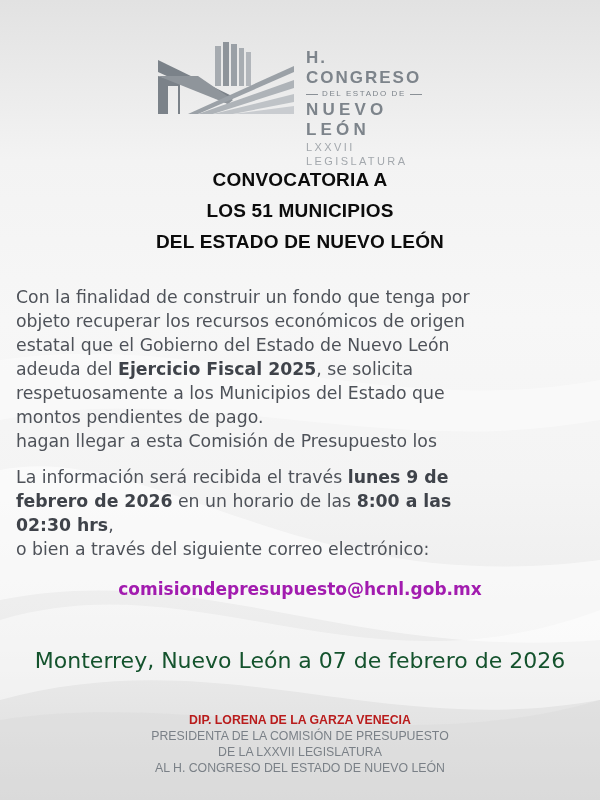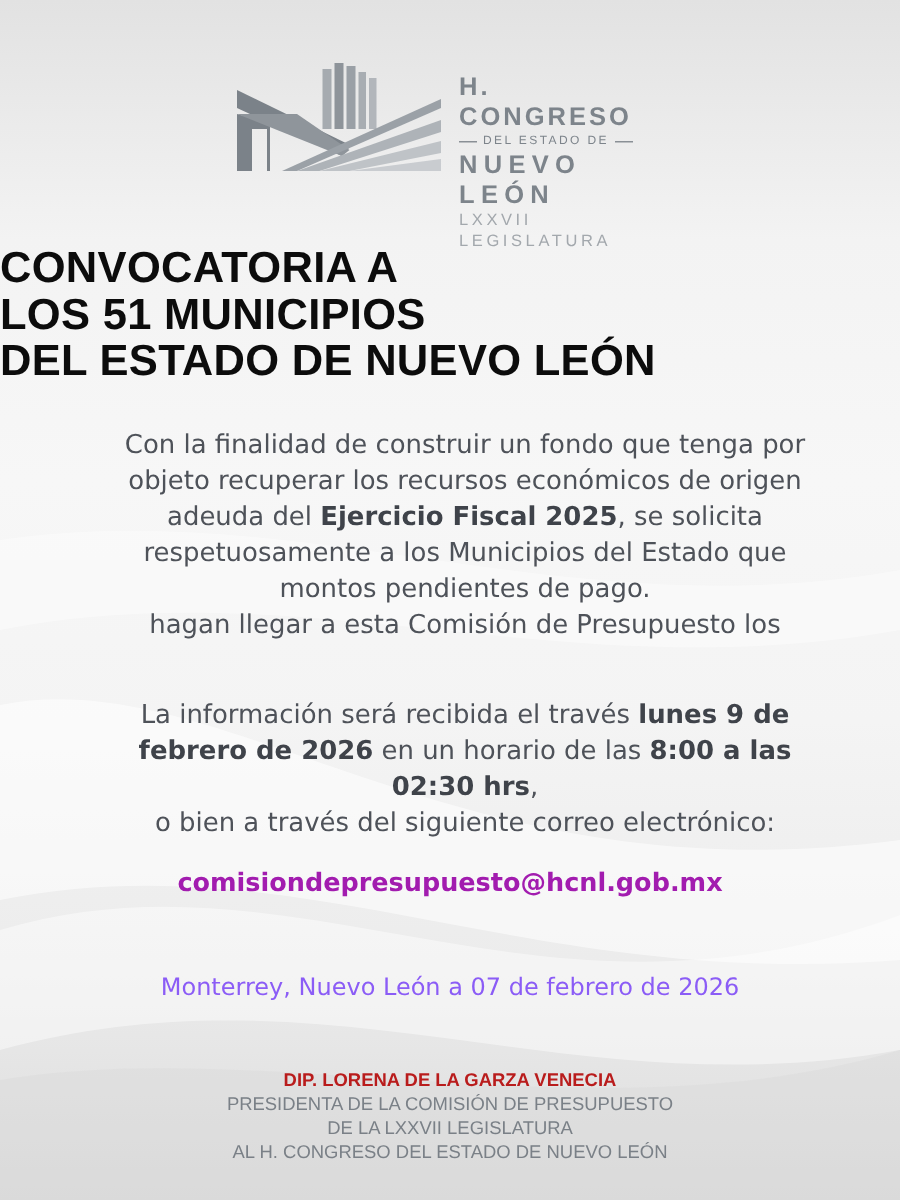--- a/index.html
+++ b/index.html
@@ -14,36 +14,36 @@
   .logo { position: absolute; left: 158px; top: 42px; width: 290px; height: 75px; }
   .logo svg { position: absolute; left: 0; top: 0; }
   .logo-text { position: absolute; left: 148px; top: 6px; color: #7d848b; text-align: left; }
   .lt-1 { font-family: "Liberation Sans", sans-serif; font-weight: bold; font-size: 17px; letter-spacing: 2px; line-height: 20px; }
   .lt-2 { font-family: "Liberation Sans", sans-serif; font-size: 8px; letter-spacing: 1.6px; line-height: 12px; display: flex; align-items: center; gap: 4px; }
   .lt-2 .rule { display: inline-block; width: 12px; height: 1px; background: #8a9096; }
   .lt-3 { font-family: "Liberation Sans", sans-serif; font-weight: bold; font-size: 17px; letter-spacing: 4.2px; line-height: 20px; }
   .lt-4 { font-family: "Liberation Sans", sans-serif; font-size: 11px; letter-spacing: 2.4px; line-height: 14px; color: #a3a8ad; }
 
   .title {
-    position: absolute; left: 0; top: 164px; width: 600px; text-align: left;
+    position: absolute; left: 0; top: 164px; width: 600px; text-align: center;
     font-family: "Liberation Sans", sans-serif; font-weight: bold; color: #0c0c0c;
-    font-size: 29px; line-height: 31px; letter-spacing: 0.2px;
+    font-size: 19px; line-height: 31px; letter-spacing: 0.2px;
   }
   .title div { white-space: nowrap; }
 
   .para {
-    position: absolute; left: 40px; width: 540px; text-align: center; color: #4e5259;
+    position: absolute; left: 16px; width: 540px; color: #4e5259;
     font-family: "DejaVu Sans", sans-serif; font-size: 17.3px; line-height: 24px;
   }
   .para div { white-space: nowrap; }
   .para b { color: #3f434a; }
   .p1 { top: 285px; }
   .p2 { top: 465px; }
   .email { position: absolute; left: 0; top: 579px; width: 600px; text-align: center; font-family: "DejaVu Sans", sans-serif; font-weight: bold; font-size: 17px; color: #a21caf; }
-  .date { position: absolute; left: 0; top: 648px; width: 600px; text-align: center; font-family: "DejaVu Sans", sans-serif; font-size: 16px; color: #8b5cf6; }
+  .date { position: absolute; left: 0; top: 648px; width: 600px; text-align: center; font-family: "DejaVu Sans", sans-serif; font-size: 22px; color: #14532d; }
 
   .sig { position: absolute; left: 0; top: 712px; width: 600px; text-align: center; color: #7a8087; font-family: "Liberation Sans", sans-serif; font-size: 12.3px; line-height: 16px; }
   .sig .name { font-weight: bold; color: #b91c1c; }
 </style>
 </head>
 <body>
 
 <div class="page">
 
   <svg class="wave" viewBox="0 0 600 800" width="600" height="800">
@@ -85,20 +85,21 @@
 
   <div class="title">
     <div>CONVOCATORIA A</div>
     <div>LOS 51 MUNICIPIOS</div>
     <div>DEL ESTADO DE NUEVO LEÓN</div>
   </div>
 
   <div class="para p1">
     <div>Con la finalidad de construir un fondo que tenga por</div>
     <div>objeto recuperar los recursos económicos de origen</div>
+    <div>estatal que el Gobierno del Estado de Nuevo León</div>
     <div><span>adeuda del </span><b>Ejercicio Fiscal 2025</b><span>, se solicita</span></div>
     <div>respetuosamente a los Municipios del Estado que</div>
     <div>montos pendientes de pago.</div>
     <div>hagan llegar a esta Comisión de Presupuesto los</div>
   </div>
 
   <div class="para p2">
     <div><span>La información será recibida el través </span><b>lunes 9 de</b></div>
     <div><b>febrero de 2026</b><span> en un horario de las </span><b>8:00 a las</b></div>
     <div><b>02:30 hrs</b><span>,</span></div>

